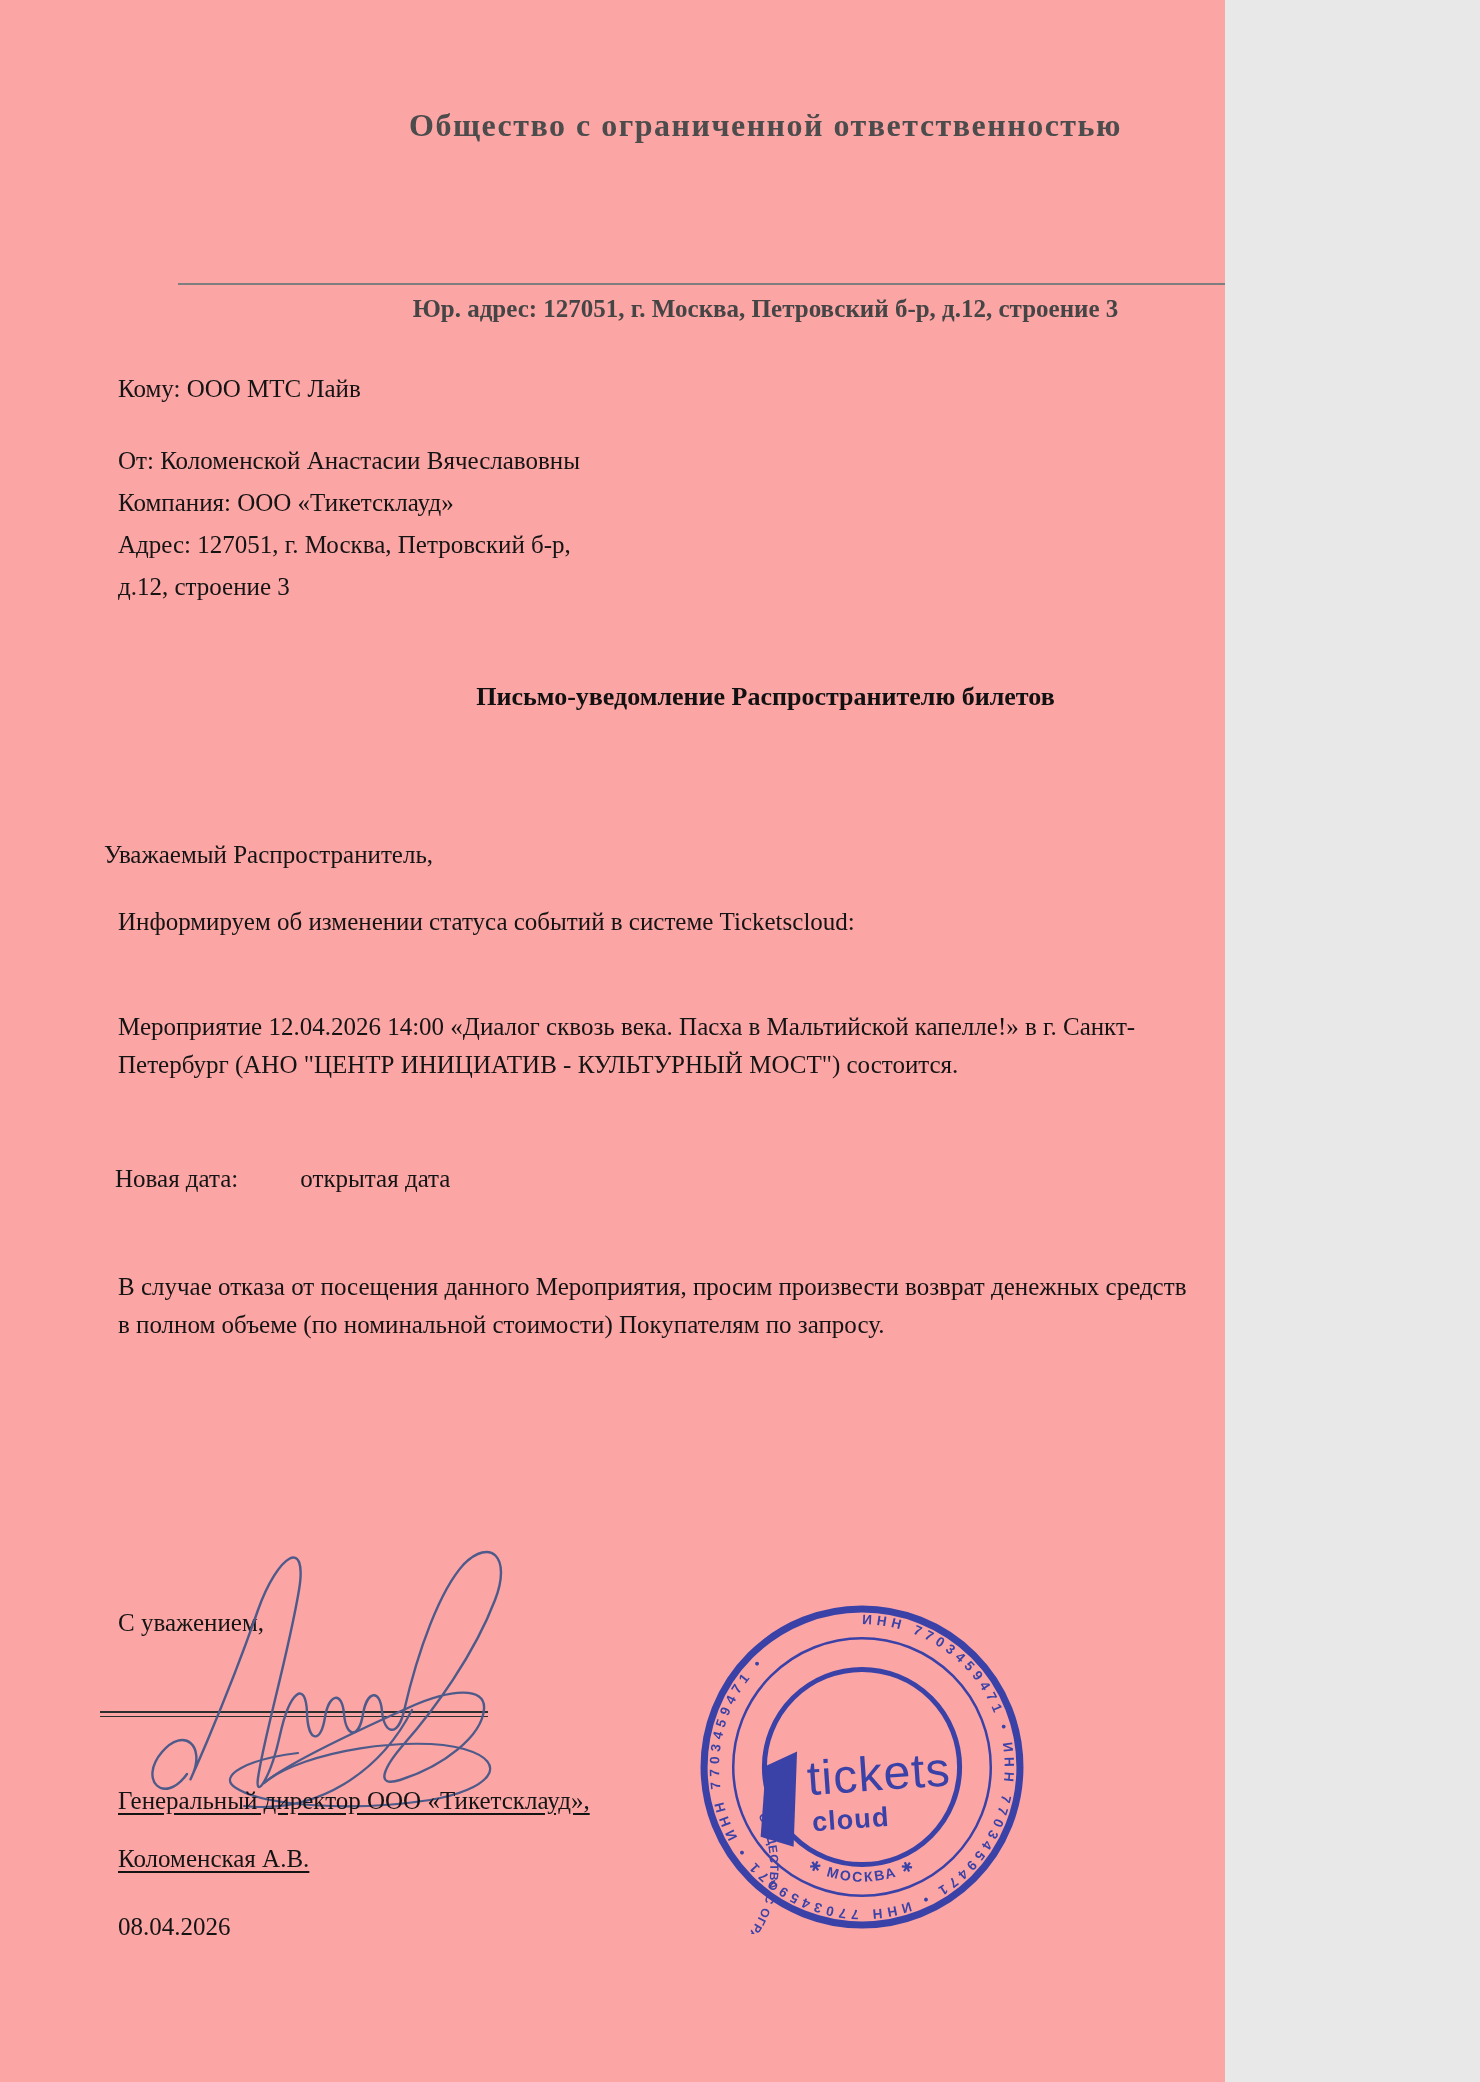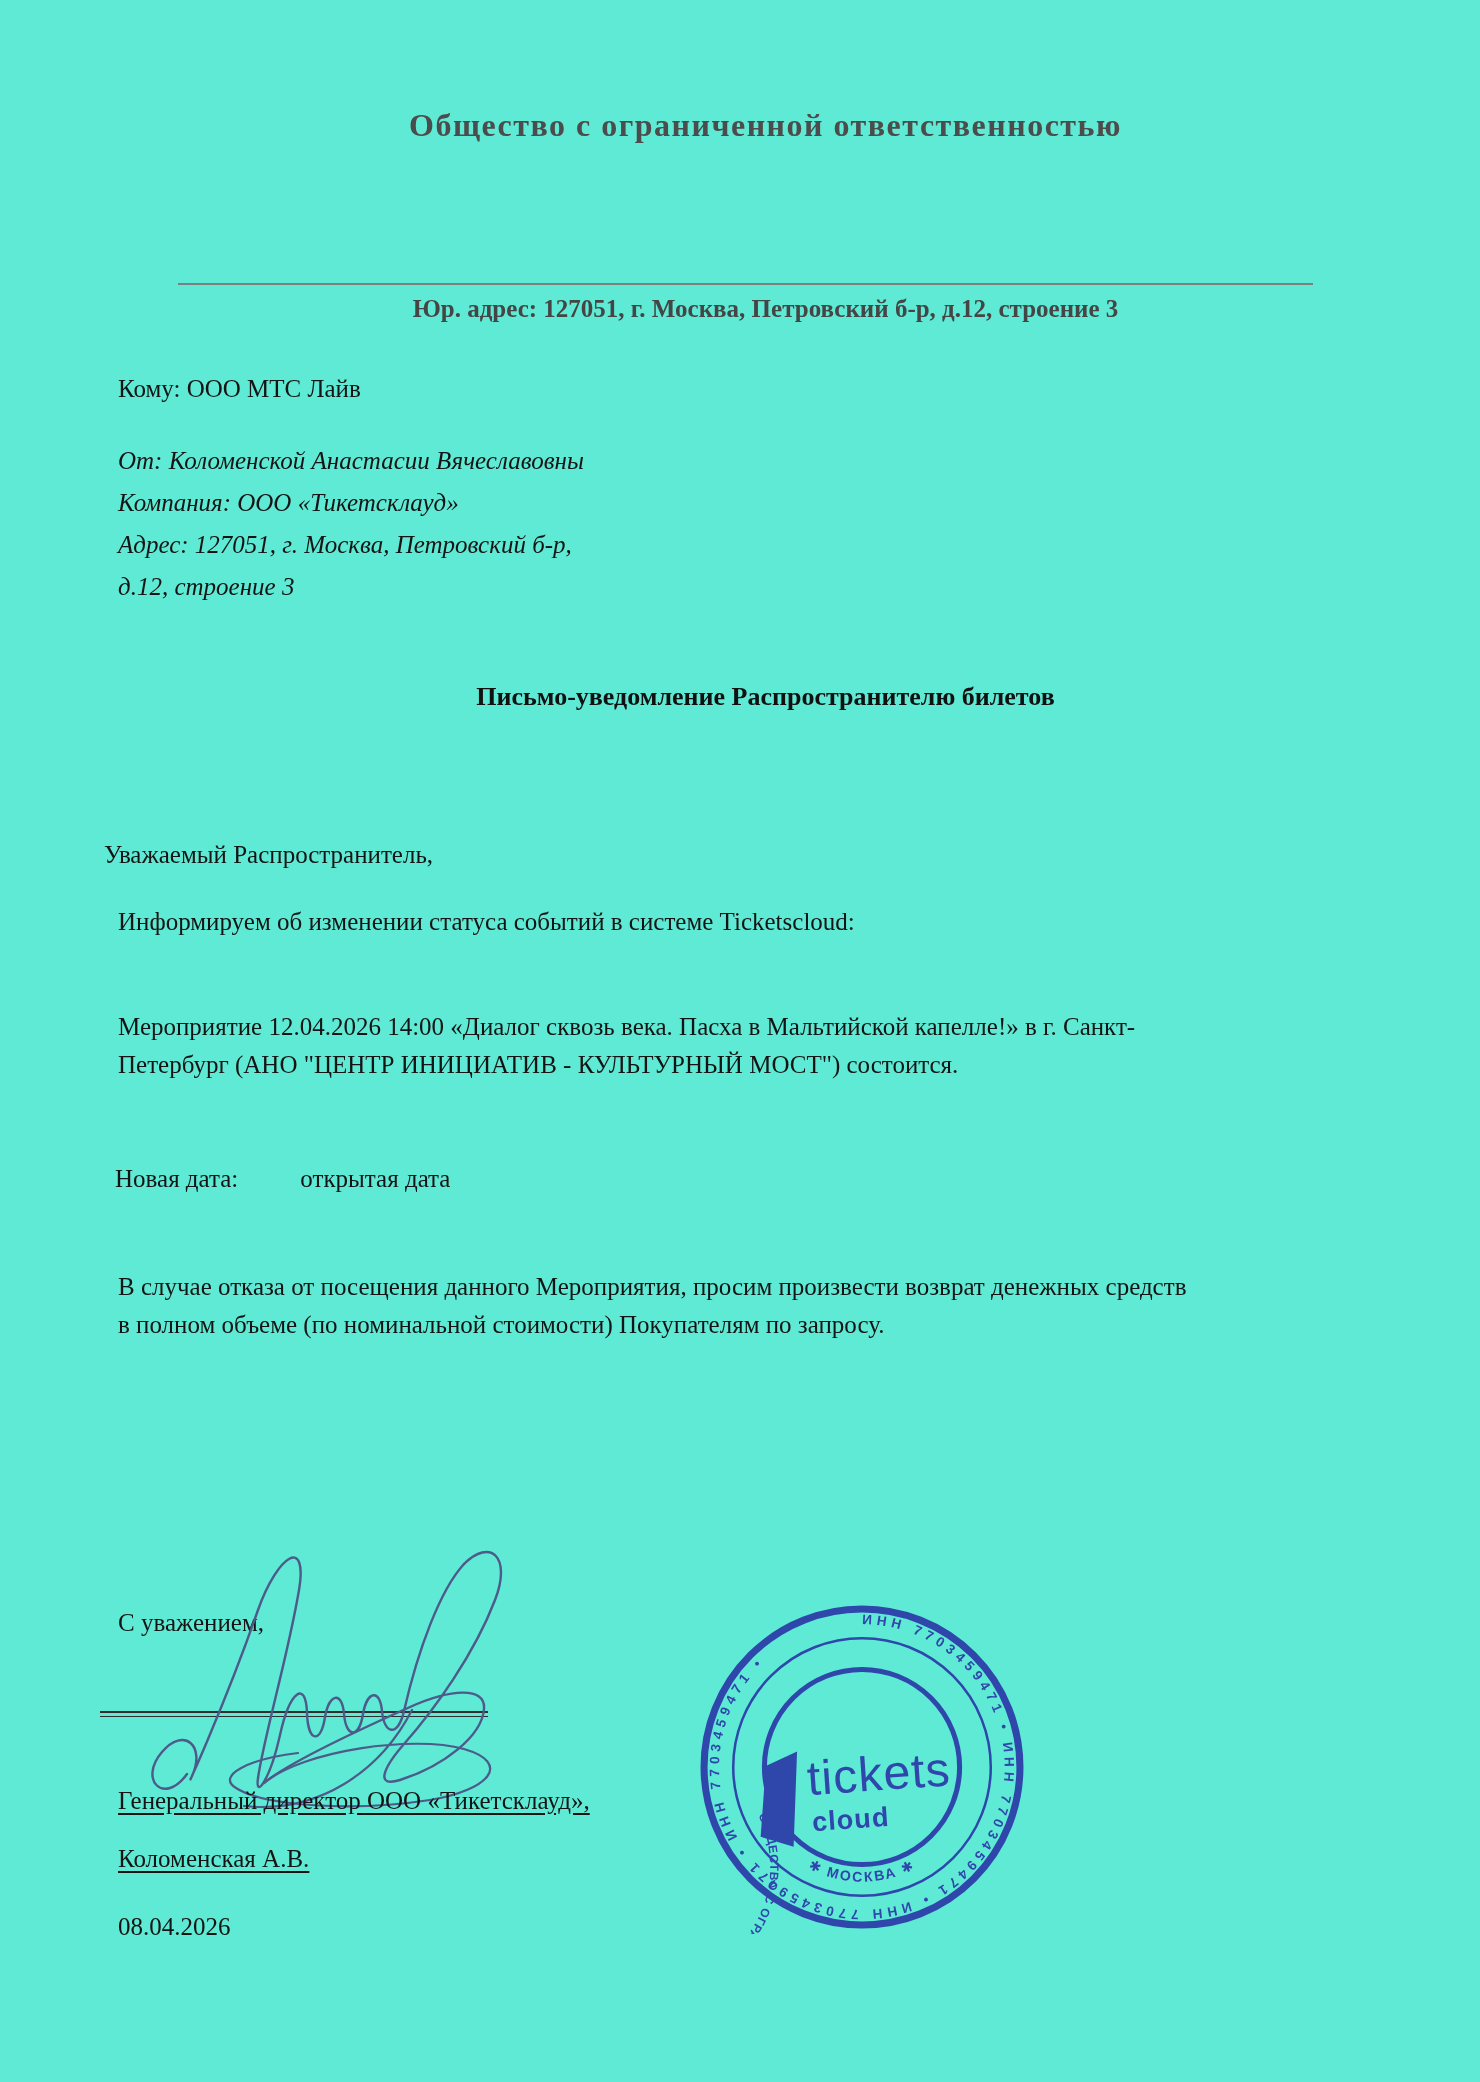--- a/index.html
+++ b/index.html
@@ -1,19 +1,19 @@
 <!DOCTYPE html>
 <html><head>
 <meta charset="utf-8">
 <style>
   html,body{margin:0;padding:0;background:#e8e8e8;}
   .page{
     position:relative;
-    width:1480px;height:2082px;
-    background:#5eead4;
+    width:1225px;height:2082px;
+    background:#fca5a5;
     font-family:"Liberation Serif","DejaVu Serif",serif;
     color:#1c1c1c;
     overflow:hidden;
   }
   .abs{position:absolute;}
   .center-band{left:118px;width:1295px;text-align:center;}
   .hdr{
     font-weight:bold;color:#4c4c4c;
     font-size:32px;letter-spacing:1.5px;line-height:1.1;
   }
@@ -50,21 +50,21 @@
 
   <div class="abs center-band hdr" style="top:108px;">Общество с ограниченной ответственностью</div>
 
 
   <div class="abs rule"></div>
 
   <div class="abs center-band legal" style="top:295px;">Юр. адрес: 127051, г. Москва, Петровский б-р, д.12, строение 3</div>
 
   <div class="abs bodytext" style="left:118px;top:370px;">Кому: ООО МТС Лайв</div>
 
-  <div class="abs bodytext sender-block" style="left:118px;top:440px;font-style:italic;">
+  <div class="abs bodytext sender-block" style="left:118px;top:440px;">
     <div>От: Коломенской Анастасии Вячеславовны</div>
     <div>Компания: ООО «Тикетсклауд»</div>
     <div>Адрес: 127051, г. Москва, Петровский б-р,</div>
     <div>д.12, строение 3</div>
   </div>
 
   <div class="abs center-band letter-title" style="top:682px;">Письмо-уведомление Распространителю билетов</div>
 
   <div class="abs bodytext" style="left:104px;top:836px;">Уважаемый Распространитель,</div>
 

